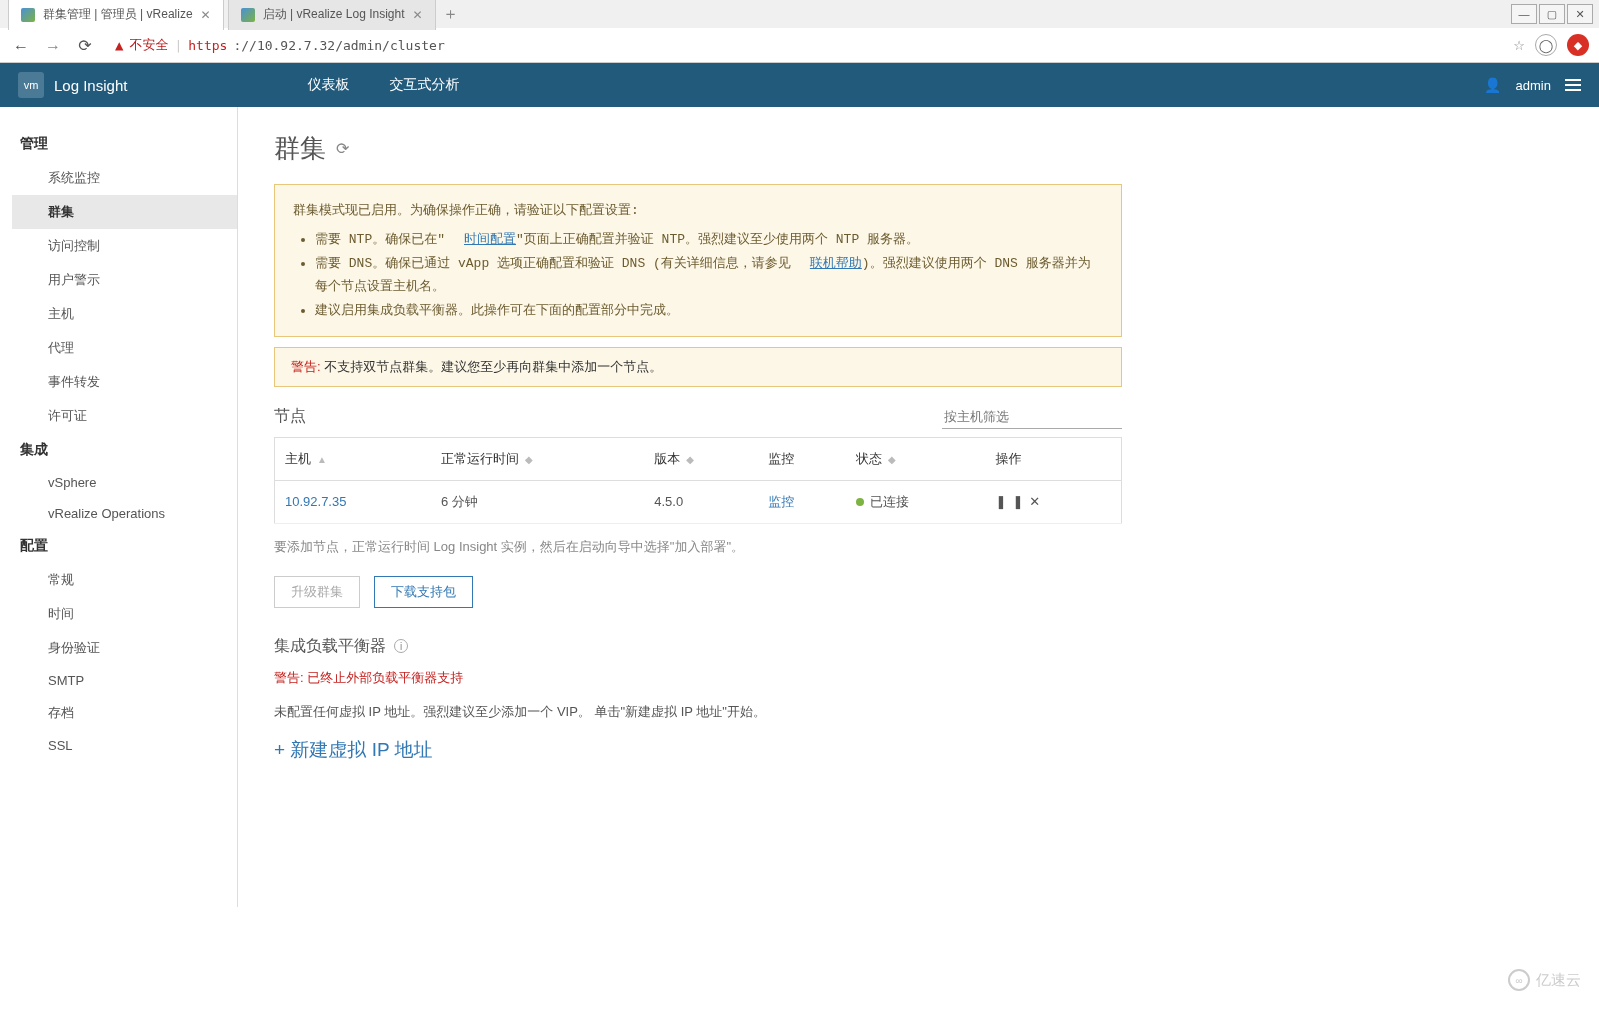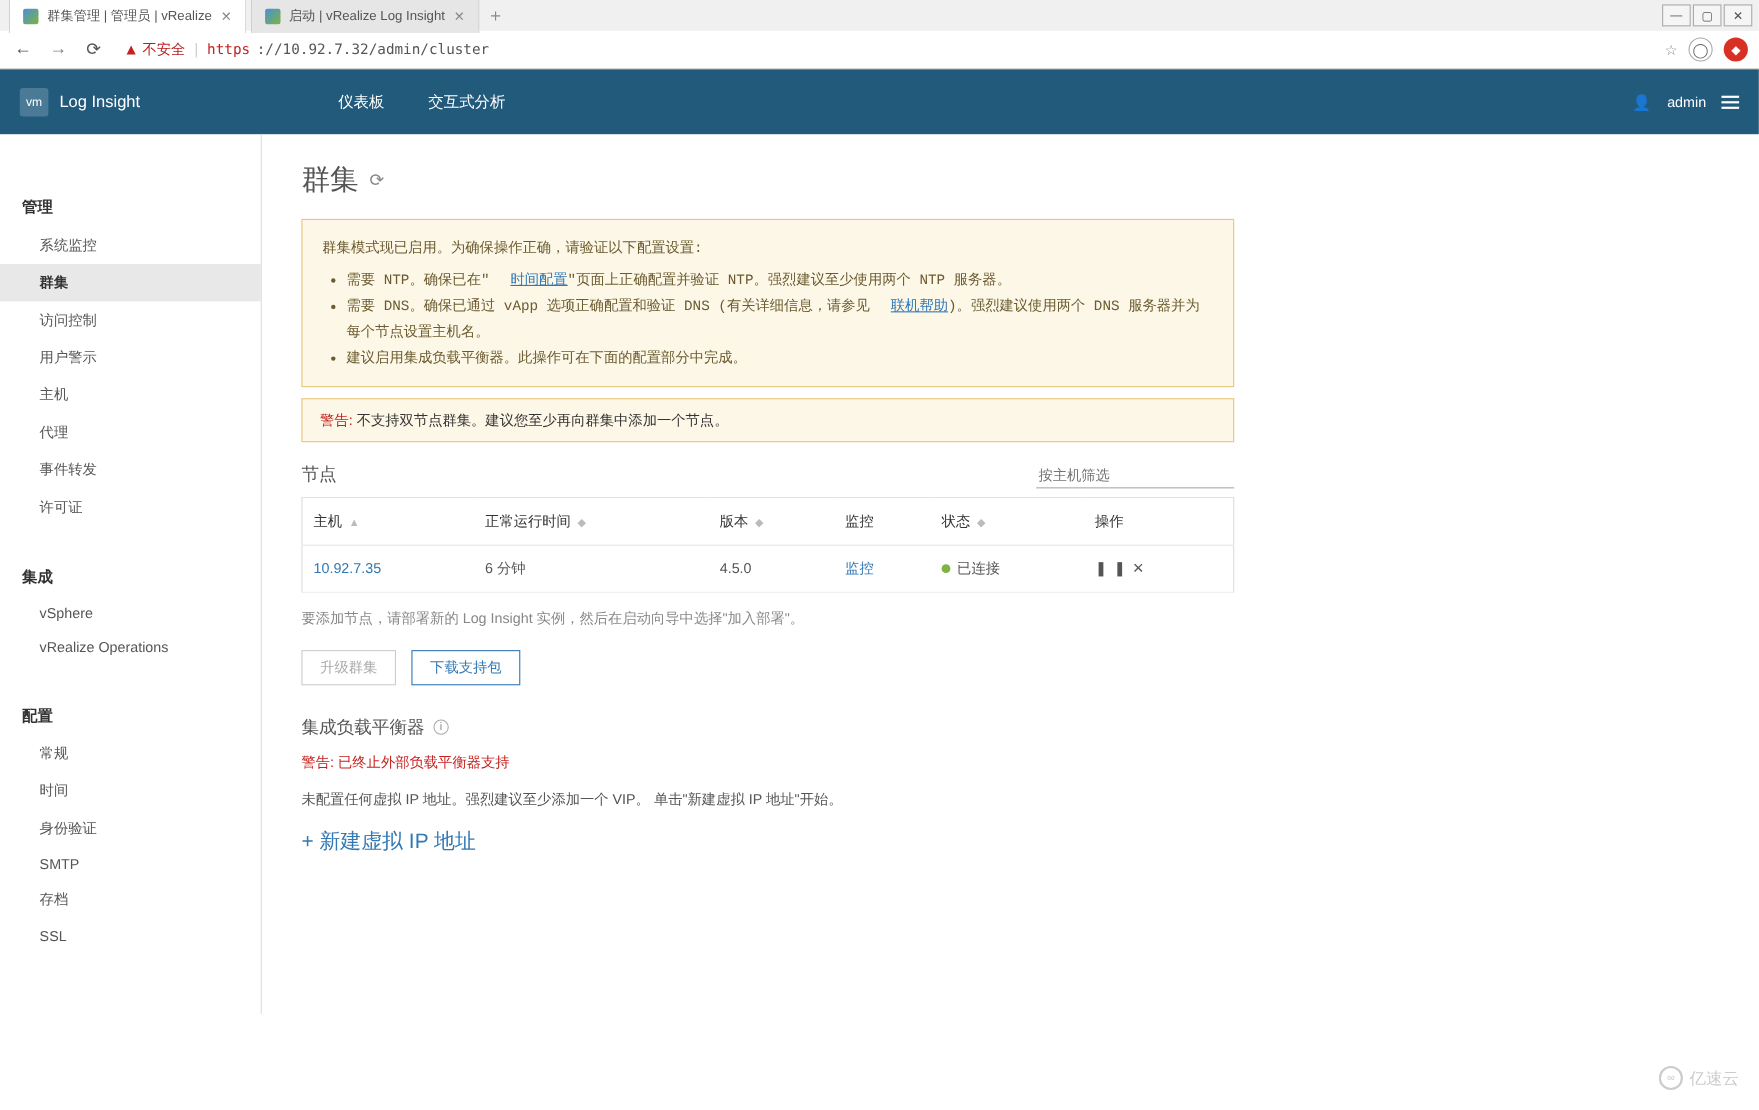--- a/index.html
+++ b/index.html
@@ -21,34 +21,34 @@
 .not-secure { color: #b91c1c; }
 .warn-icon { color: #c5221f; font-size: 14px; }
 .url-https { color: #c5221f; }
 .url-rest { color: #555; }
 .star { color: #888; }
 .profile-circle, .ext-circle { width: 22px; height: 22px; border-radius: 50%; display:flex; align-items:center; justify-content:center; }
 .profile-circle { border:1px solid #aaa; color:#666; }
 .ext-circle { background:#d93025; color:#fff; font-size:11px; }
 
 
-.app-header { background: #225a7c; color: #fff; height: 59px; display: flex; align-items: center; padding: 0 18px; }
+.app-header { background: #225a7c; color: #fff; height: 44px; display: flex; align-items: center; padding: 0 18px; }
 .logo-box { width: 26px; height: 26px; background: #4a7a96; border-radius: 3px; display:flex; align-items:center; justify-content:center; font-size:11px; margin-right: 10px; }
 .brand { font-size: 15px; margin-right: 160px; }
 .top-nav-item { padding: 0 20px; height: 48px; display:flex; align-items:center; font-size:14px; cursor:pointer; }
 .header-right { margin-left: auto; display:flex; align-items:center; gap: 14px; }
 .user-icon { font-size: 14px; }
 .hamburger { display:flex; flex-direction:column; gap:3px; }
 .hamburger span { width:16px; height:2px; background:#fff; }
 
 
 .app-body { display: flex; }
 .sidebar { width: 238px; border-right: 1px solid #ddd; padding: 20px 0; min-height: 800px; }
-.side-section { color: #333; font-size: 14px; padding: 8px 20px; font-weight: bold; margin-top: 30px; }
-.side-item { padding: 8px 20px 8px 36px; color: #555; font-size: 13px; cursor: pointer; }
+.side-section { color: #333; font-size: 14px; padding: 8px 20px; font-weight: bold; }
+.side-item { padding: 8px 20px 8px 36px; color: #555; font-size: 13px; cursor: pointer; margin-left: 12px; }
 .side-item.active { background: #e8e8e8; color: #333; font-weight: bold; }
 .main { flex: 1; padding: 24px 36px; max-width: 920px; }
 
 .page-title { font-size: 26px; color: #555; margin-bottom: 18px; display:flex; align-items:center; gap:10px; }
 .refresh-icon { font-size: 16px; color: #888; cursor:pointer; }
 
 .alert-box { border: 1px solid #e8c67a; background: #fdf7e7; padding: 14px 18px; margin-bottom: 10px; font-size: 13px; color: #6b5b2f; line-height: 1.8; font-family: Liberation Mono, monospace; }
 .alert-box ul { padding-left: 22px; margin-top: 6px; }
 .alert-link { color: #3178b4; text-decoration: underline; cursor:pointer;margin-left:19px; }
 .alert-warn { border: 1px solid #e8c67a; background: #fdf7e7; padding: 10px 16px; font-size: 13px; }
@@ -209,21 +209,21 @@
           <td>4.5.0</td>
           <td><span class="host-link">监控</span></td>
           <td><span class="status-dot"></span><span>已连接</span></td>
           <td class="action-icons">
             <span>❚❚</span><span>✕</span>
           </td>
         </tr>
       </tbody>
     </table>
 
-    <div class="note-text">要添加节点，请部署新的 Log Insight 实例，然后在启动向导中选择"加入部署"。</div>
+    <div class="note-text">要添加节点，正常运行时间 Log Insight 实例，然后在启动向导中选择"加入部署"。</div>
 
     <div class="btn-row">
       <button class="btn disabled">升级群集</button>
       <button class="btn">下载支持包</button>
     </div>
 
     <div class="sub-section">
       <span>集成负载平衡器</span>
       <span class="info-icon">i</span>
     </div>

